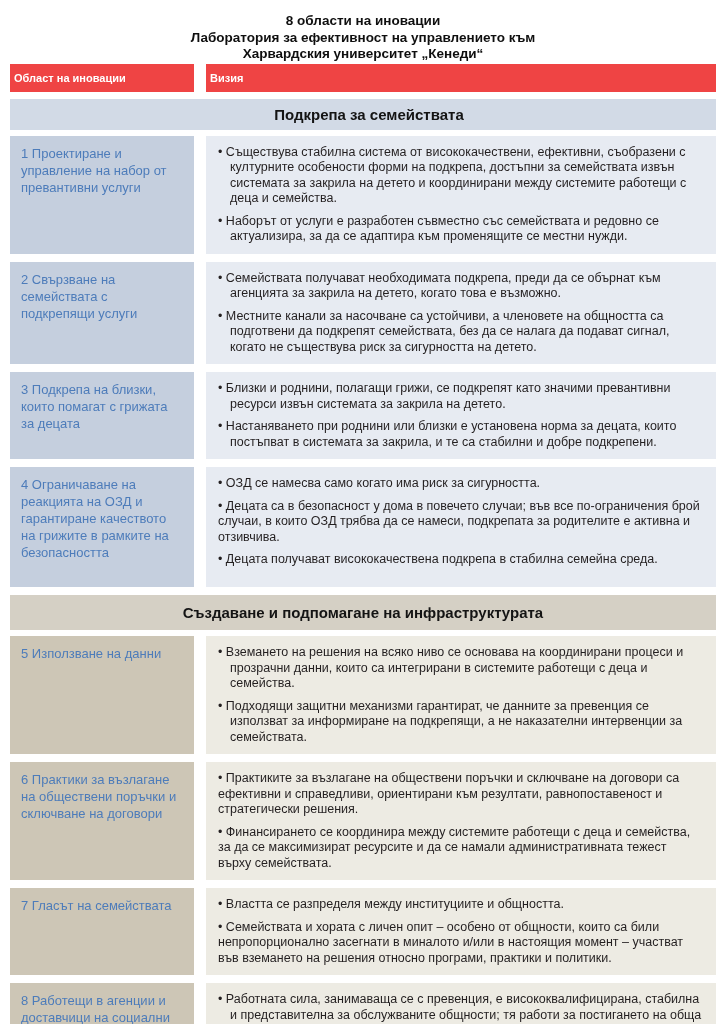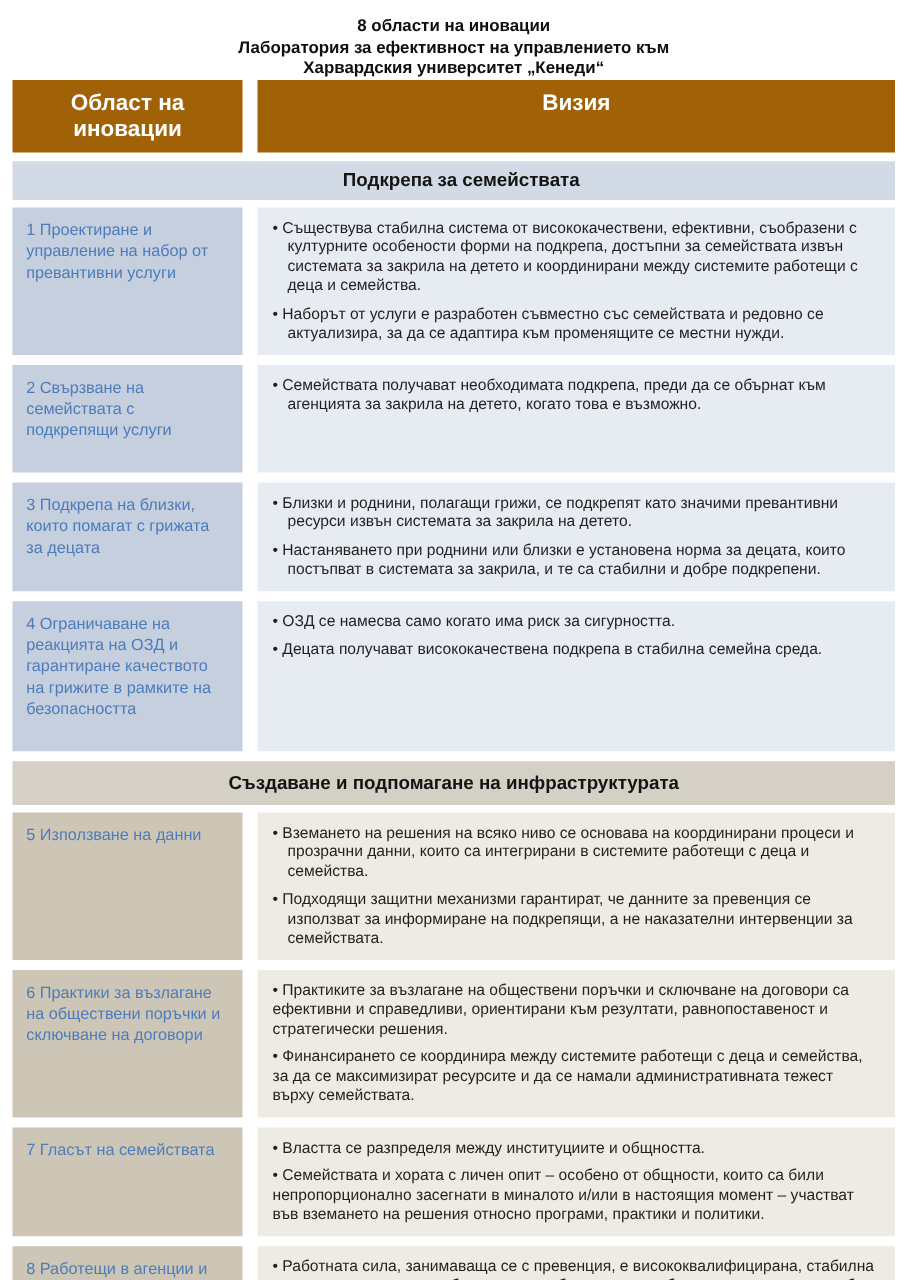--- a/index.html
+++ b/index.html
@@ -18,22 +18,22 @@
   }
 
   .grid-row {
     display: grid;
     grid-template-columns: 184px 510px;
     column-gap: 12px;
   }
 
   .thead { margin-bottom: 7px; }
   .th {
-    background: #a16207; color: #ffffff;
-    font-weight: bold; font-size: 18px; text-align: center;
+    background: #ef4444; color: #ffffff;
+    font-weight: bold; font-size: 11px; text-align: left;
     padding: 8px 4px;
   }
 
   .band {
     font-weight: bold; font-size: 15px; text-align: center;
     color: #141414; padding: 7px 4px; margin-bottom: 6px;
   }
   .section.blue .band { background: #d2dae6; padding-left: 16px; }
   .section.tan  .band { background: #d5d0c5; }
   .section + .section .band { margin-top: 6px; padding: 9px 16px; }
@@ -85,33 +85,35 @@
           <div class="cell-left">1 Проектиране и управление на набор от превантивни услуги</div>
           <div class="cell-right">
             <div class="bullet hang">Съществува стабилна система от висококачествени, ефективни, съобразени с културните особености форми на подкрепа, достъпни за семействата извън системата за закрила на детето и координирани между системите работещи с деца и семейства.</div>
             <div class="bullet hang">Наборът от услуги е разработен съвместно със семействата и редовно се актуализира, за да се адаптира към променящите се местни нужди.</div>
           </div>
         </div>
         <div class="grid-row row">
           <div class="cell-left">2 Свързване на семействата с подкрепящи услуги</div>
           <div class="cell-right">
             <div class="bullet hang">Семействата получават необходимата подкрепа, преди да се обърнат към агенцията за закрила на детето, когато това е възможно.</div>
+            <div class="bullet hang">Местните канали за насочване са устойчиви, а членовете на общността са подготвени да подкрепят семействата, без да се налага да подават сигнал, когато не съществува риск за сигурността на детето.</div>
           </div>
         </div>
         <div class="grid-row row">
           <div class="cell-left">3 Подкрепа на близки, които помагат с грижата за децата</div>
           <div class="cell-right">
             <div class="bullet hang">Близки и роднини, полагащи грижи, се подкрепят като значими превантивни ресурси извън системата за закрила на детето.</div>
             <div class="bullet hang">Настаняването при роднини или близки е установена норма за децата, които постъпват в системата за закрила, и те са стабилни и добре подкрепени.</div>
           </div>
         </div>
         <div class="grid-row row">
           <div class="cell-left">4 Ограничаване на реакцията на ОЗД и гарантиране качеството на грижите в рамките на безопасността</div>
           <div class="cell-right">
             <div class="bullet">ОЗД се намесва само когато има риск за сигурността.</div>
+            <div class="bullet">Децата са в безопасност у дома в повечето случаи; във все по-ограничения брой случаи, в които ОЗД трябва да се намеси, подкрепата за родителите е активна и отзивчива.</div>
             <div class="bullet">Децата получават висококачествена подкрепа в стабилна семейна среда.</div>
           </div>
         </div>
       </div>
       <div class="section tan">
         <div class="band">Създаване и подпомагане на инфраструктурата</div>
         <div class="grid-row row">
           <div class="cell-left">5 Използване на данни</div>
           <div class="cell-right">
             <div class="bullet hang">Вземането на решения на всяко ниво се основава на координирани процеси и прозрачни данни, които са интегрирани в системите работещи с деца и семейства.</div>

